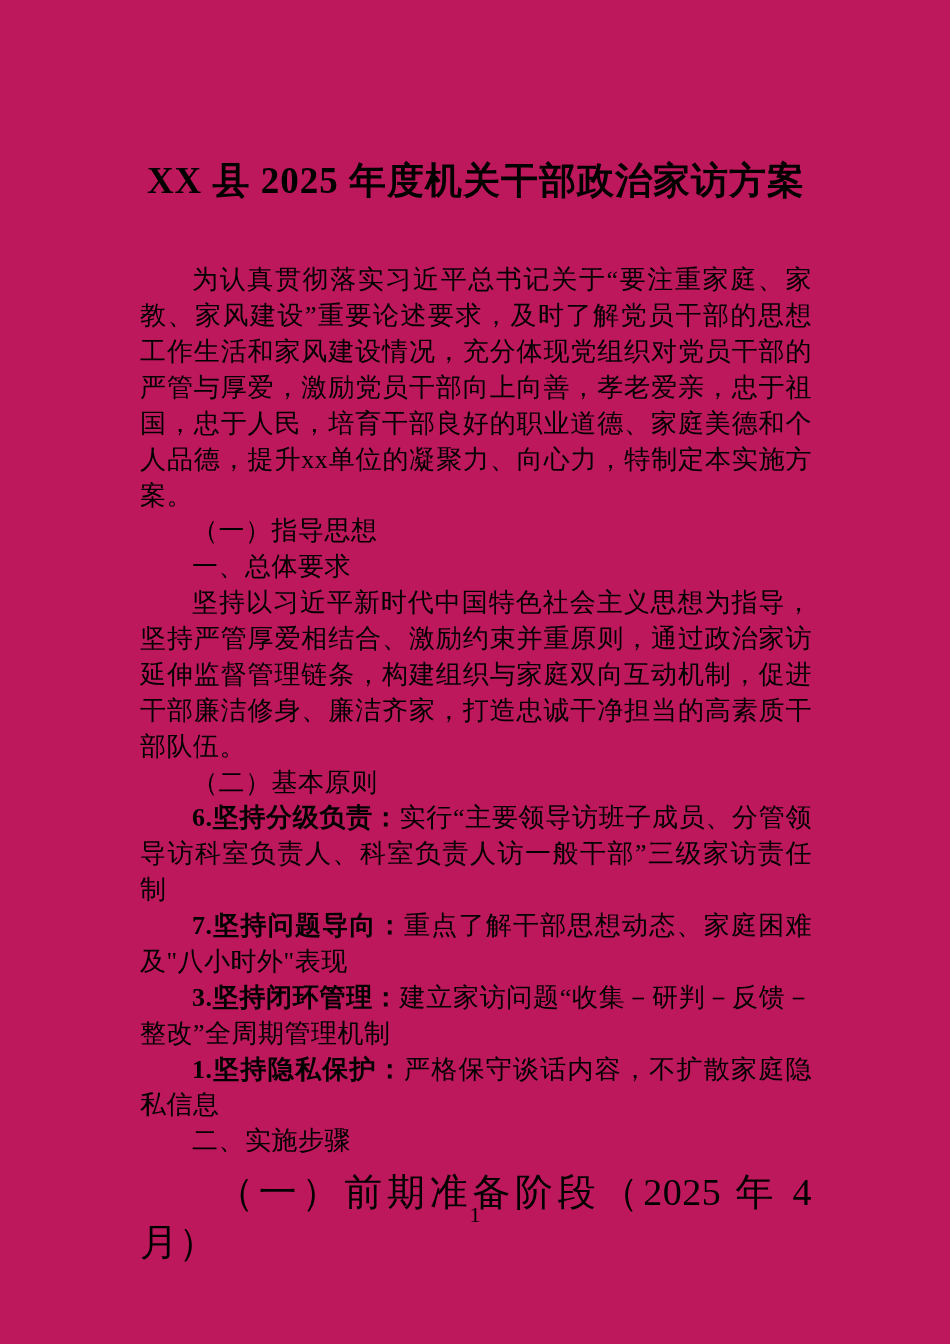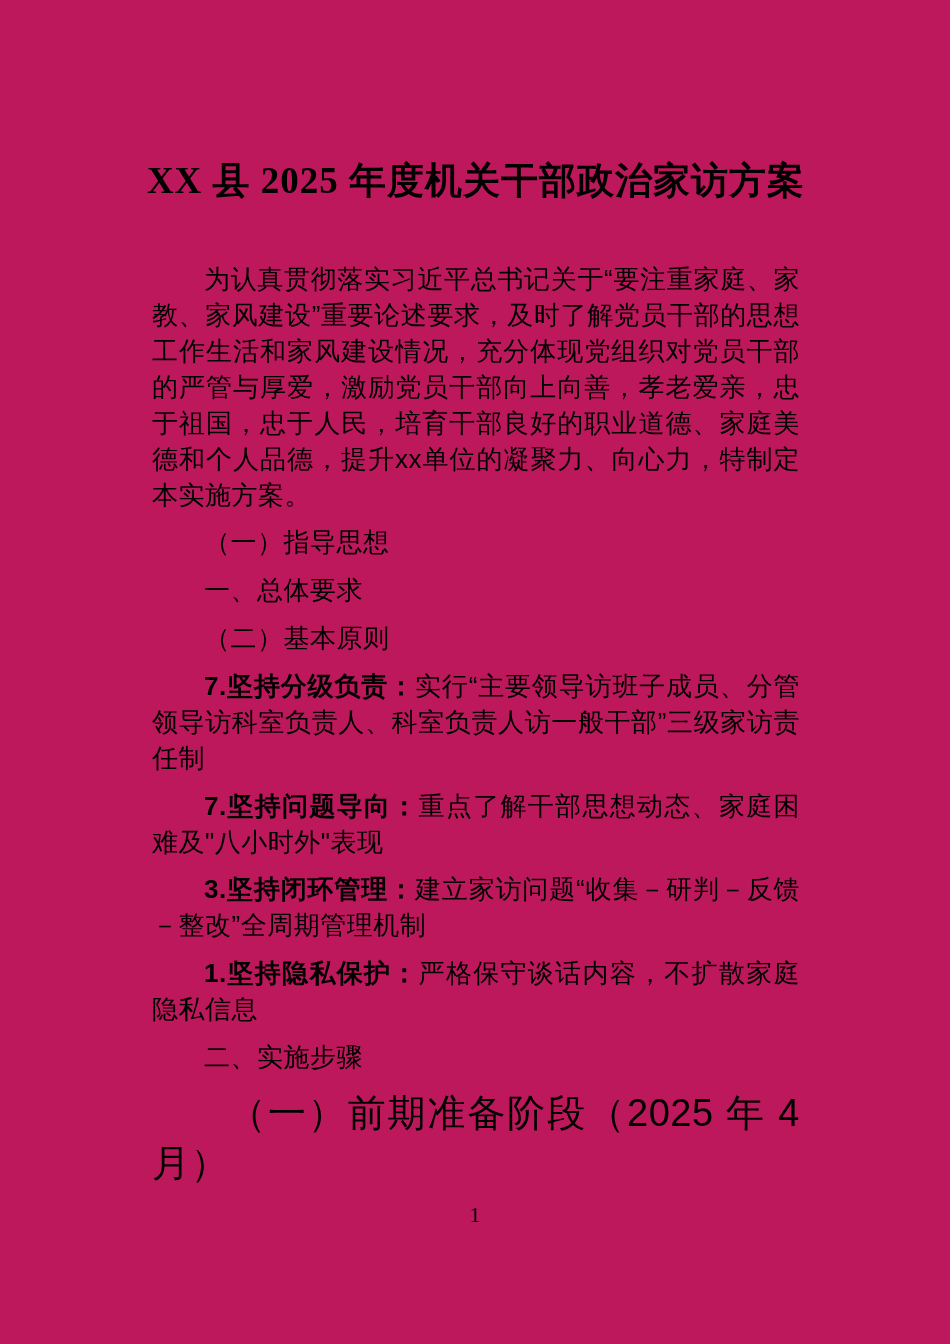--- a/index.html
+++ b/index.html
@@ -22,27 +22,28 @@
   .doc-title {
     font-family: "Liberation Serif", serif;
     font-weight: 700;
     font-size: 37px;
     line-height: 1.25;
     text-align: center;
     margin: 0 0 58px 0;
     letter-spacing: 1px;
   }
   .body-text p {
-    margin: 12px;
+    margin: 0;
     font-size: 26px;
     line-height: 1.38;
     text-align: justify;
     text-indent: 2em;
     letter-spacing: 0.5px;
     word-break: break-all;
+    font-family: Liberation Serif, serif;
   }
   .body-text p strong {
     font-weight: 700;
   }
   .body-text p.lg {
     font-size: 38px;
     line-height: 1.32;
     margin-top: 8px;
   }
   .page-number {
@@ -59,22 +60,23 @@
 </head>
 <body>
 
 <div class="page">
   <h1 class="doc-title">XX 县 2025 年度机关干部政治家访方案</h1>
 
   <div class="body-text" id="body-text">
       <p>为认真贯彻落实习近平总书记关于“要注重家庭、家教、家风建设”重要论述要求，及时了解党员干部的思想工作生活和家风建设情况，充分体现党组织对党员干部的严管与厚爱，激励党员干部向上向善，孝老爱亲，忠于祖国，忠于人民，培育干部良好的职业道德、家庭美德和个人品德，提升xx单位的凝聚力、向心力，特制定本实施方案。</p>
       <p>（一）指导思想</p>
       <p>一、总体要求</p>
+      <p>坚持以习近平新时代中国特色社会主义思想为指导，坚持严管厚爱相结合、激励约束并重原则，通过政治家访延伸监督管理链条，构建组织与家庭双向互动机制，促进干部廉洁修身、廉洁齐家，打造忠诚干净担当的高素质干部队伍。</p>
       <p>（二）基本原则</p>
-      <p><strong>7.坚持分级负责：</strong>实行“主要领导访班子成员、分管领导访科室负责人、科室负责人访一般干部”三级家访责任制</p>
+      <p><strong>6.坚持分级负责：</strong>实行“主要领导访班子成员、分管领导访科室负责人、科室负责人访一般干部”三级家访责任制</p>
       <p><strong>7.坚持问题导向：</strong>重点了解干部思想动态、家庭困难及"八小时外"表现</p>
       <p><strong>3.坚持闭环管理：</strong>建立家访问题“收集－研判－反馈－整改”全周期管理机制</p>
       <p><strong>1.坚持隐私保护：</strong>严格保守谈话内容，不扩散家庭隐私信息</p>
       <p>二、实施步骤</p>
       <p class="lg">（一）前期准备阶段（2025 年 4 月）</p>
     </div>
 
   <div class="page-number">1</div>
 </div>
 

